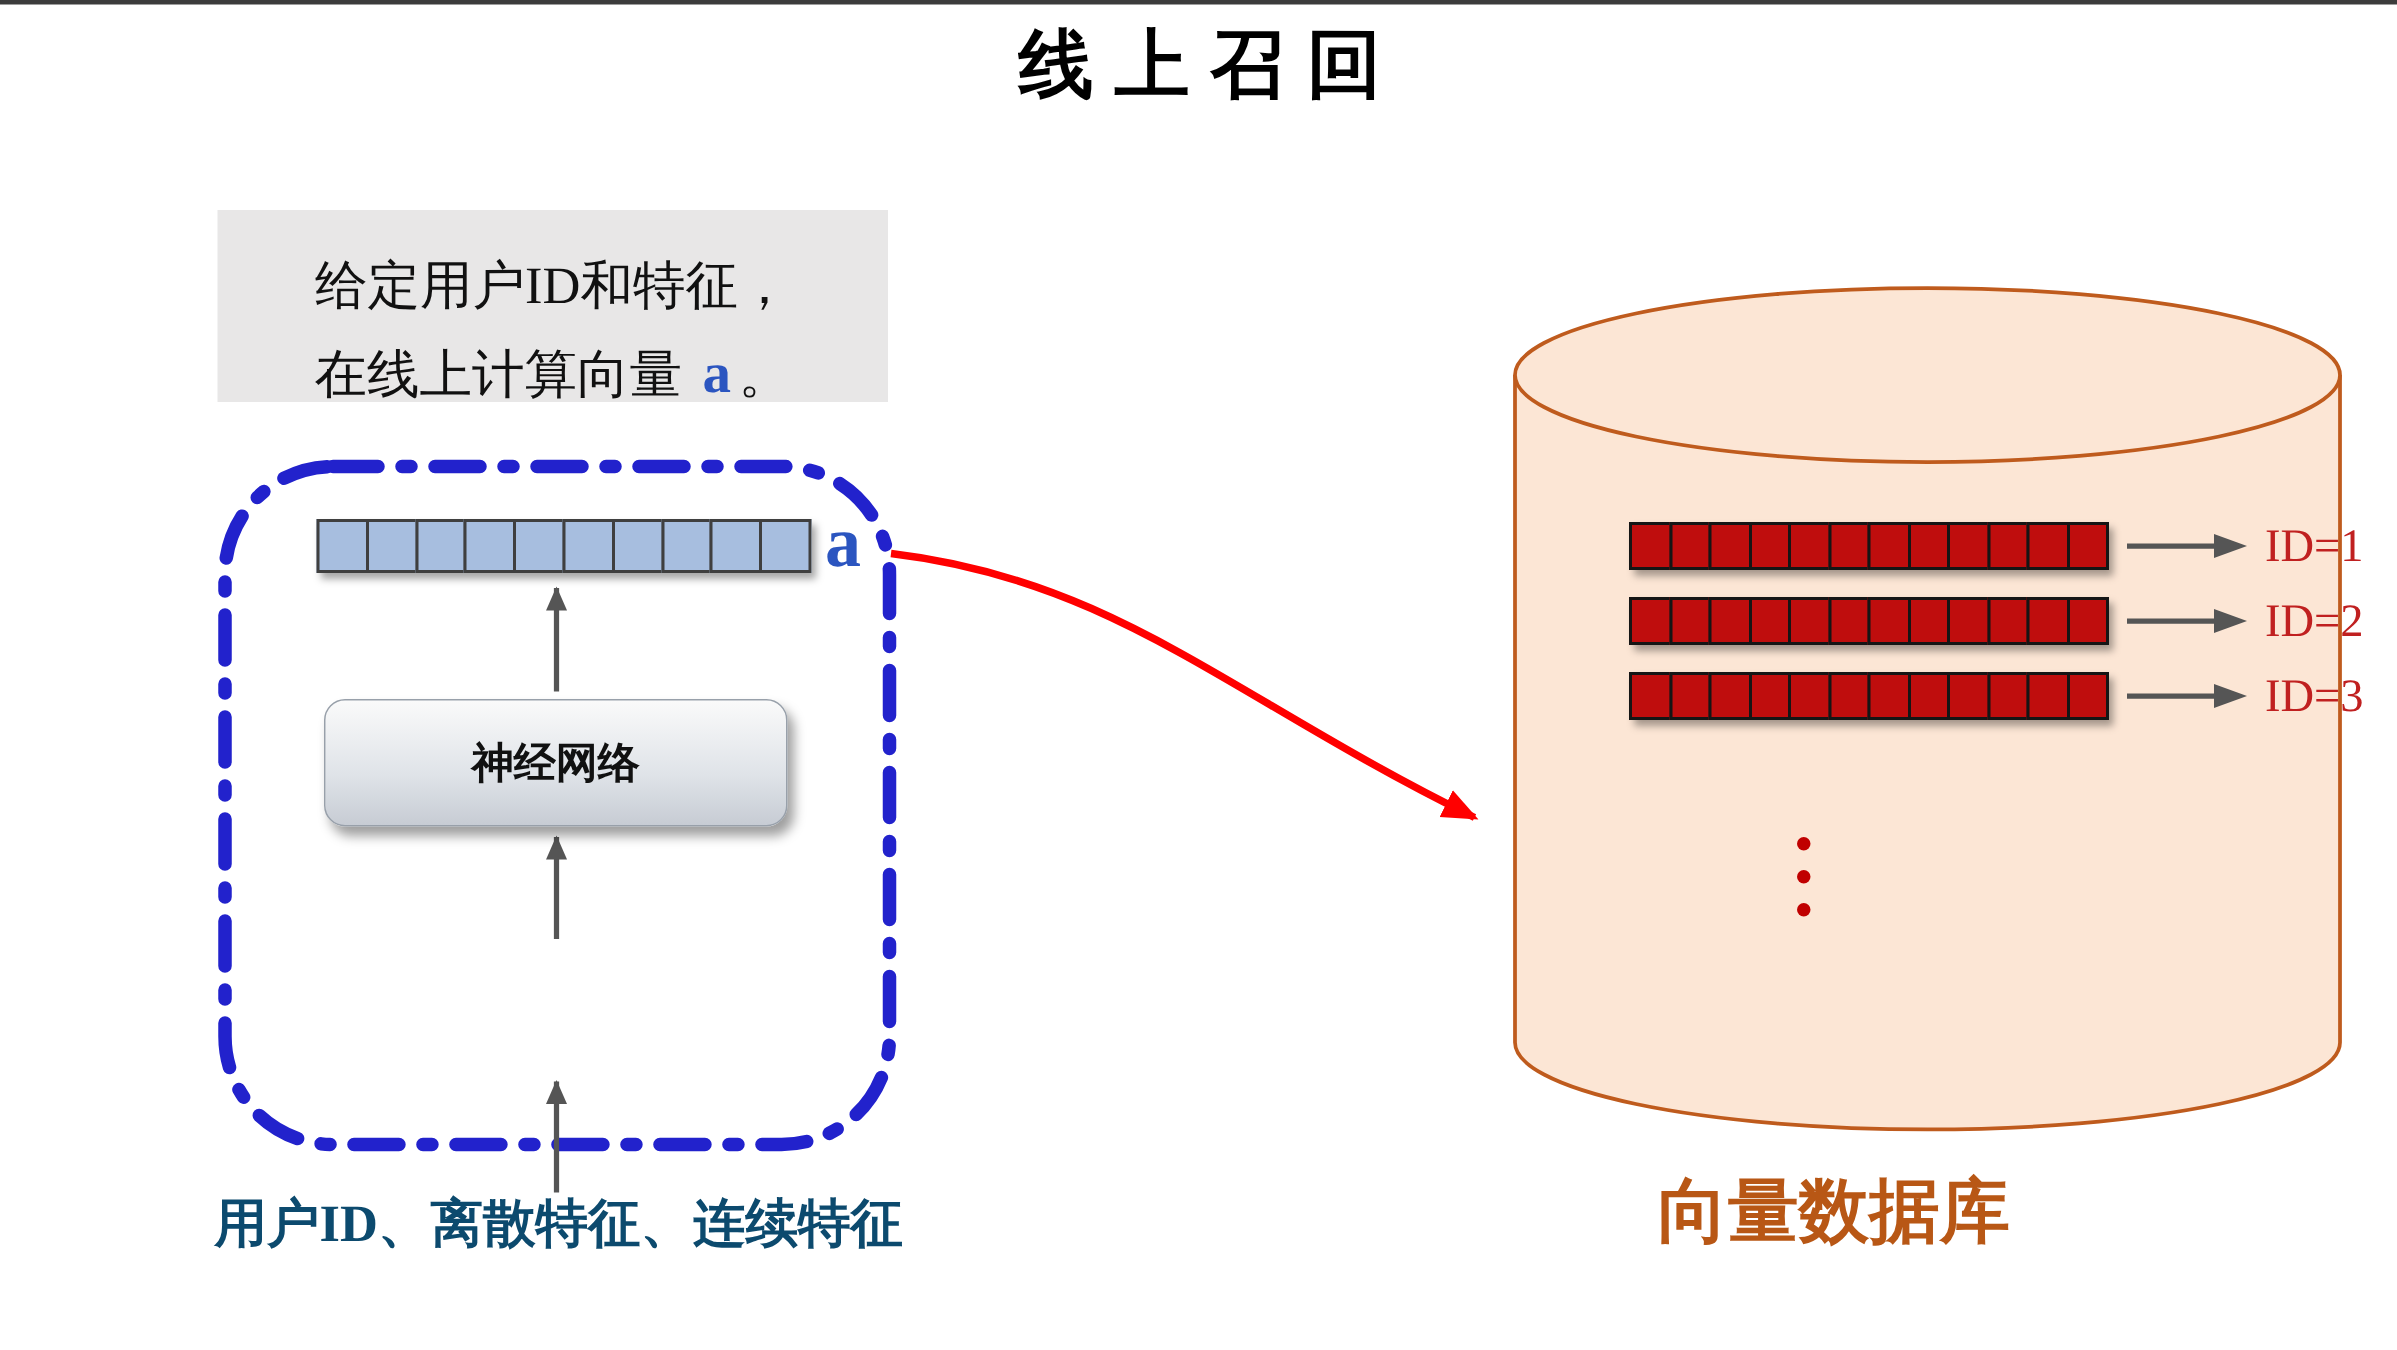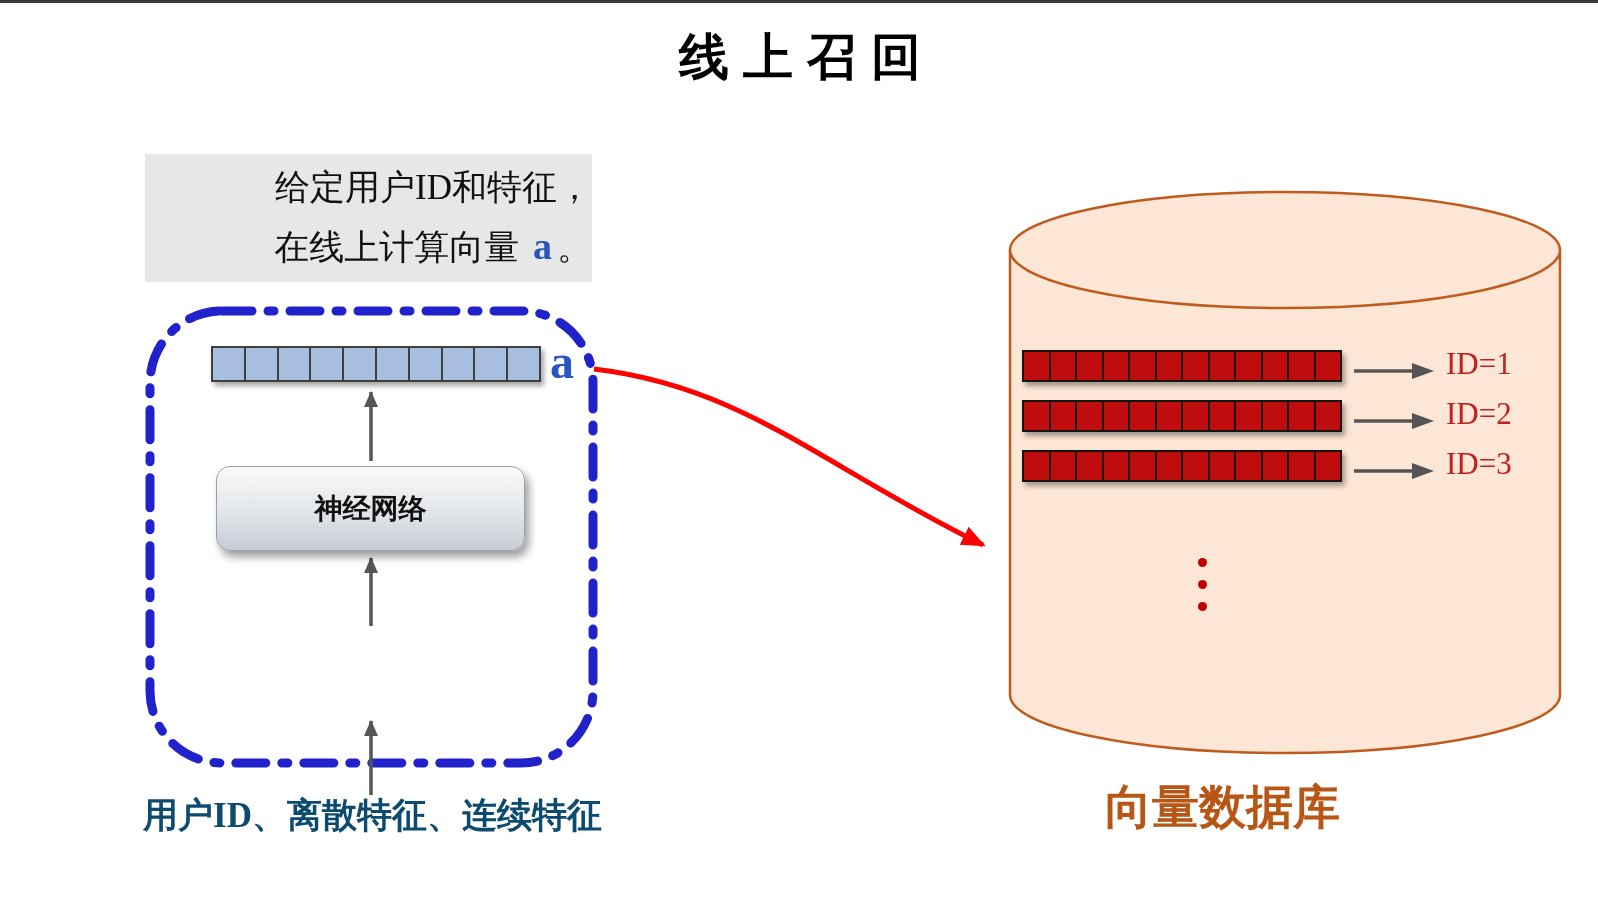--- a/index.html
+++ b/index.html
@@ -1,25 +1,25 @@
 <!DOCTYPE html>
 <html><head>
 <meta charset="utf-8">
 <style>
   * { margin: 0; padding: 0; box-sizing: border-box; }
   body { background: #ffffff; font-family: "Liberation Serif", "DejaVu Serif", serif; }
   .canvas { position: relative; width: 1598px; height: 900px; background: #ffffff; overflow: hidden; }
   .top-line { position: absolute; top: 0; left: 0; width: 100%; height: 3px; background: #3c3c3c; }
 
-  .title { position: absolute; top: 24px; left: 0; width: 100%; text-align: center;
+  .title { position: absolute; top: 10px; left: 0; width: 100%; text-align: center;
            font-size: 50px; font-weight: bold; letter-spacing: 14px; color: #000; padding-left: 16px; }
 
-  .note { position: absolute; left: 145px; top: 154px; width: 447px; height: 128px;
-          background: #e8e7e7; font-size: 35px; line-height: 1.6; text-align: right;
-          padding-top: 6px; color: #111; }
+  .note { position: absolute; left: 145px; top: 140px; width: 447px; height: 128px;
+          background: #e8e7e7; font-size: 35px; line-height: 1.6; text-align: center;
+          padding-top: 23px; color: #111; }
   .inline-a { color: #2b55c0; font-weight: bold; padding: 0 5px; font-size: 38px; }
 
   .vector { display: flex; box-shadow: 3px 4px 5px rgba(0,0,0,0.35); }
   .vector > div { flex: 1; border: 2px solid #3f3f3f; }
   .vector > div + div { margin-left: -2px; }
 
   .user-vector { position: absolute; left: 211px; top: 346px; width: 330px; height: 36px; z-index: 2; }
   .user-vector > div { background: #a7bedf; border-color: #3f3f3f; }
 
   .a-label { position: absolute; left: 550px; top: 334px; font-size: 48px; font-weight: bold;
@@ -29,21 +29,21 @@
               background: linear-gradient(180deg, #fafafa, #dfe3e8 60%, #c7ccd4);
               border: 1px solid #98a0aa; box-shadow: 4px 6px 8px rgba(0,0,0,0.38);
               display: flex; align-items: center; justify-content: center;
               font-size: 28px; font-weight: bold; color: #111; z-index: 2; }
   .nn-box { top: 466px; }
   .feat-box { top: 631px; }
 
   .input-label { position: absolute; left: 100px; top: 792px; width: 545px; text-align: center;
                  font-size: 35px; font-weight: bold; color: #0c4a6e; z-index: 2; }
 
-  .db-row { position: absolute; left: 1022px; display: flex; align-items: flex-end; gap: 10px; z-index: 3; }
+  .db-row { position: absolute; left: 1086px; display: flex; align-items: center; gap: 10px; z-index: 3; }
   .db-vector { width: 320px; height: 32px; }
   .db-vector > div { background: #bf0d0d; border-color: #151515; }
   .id-label { font-size: 31px; color: #c02020; }
 
   .dots { position: absolute; left: 1198px; top: 558px; display: flex; flex-direction: column;
           gap: 13px; z-index: 3; }
   .dots span { width: 9px; height: 9px; border-radius: 50%; background: #c00000; }
 
   .db-title { position: absolute; left: 1105px; top: 776px; width: 390px; text-align: left;
               font-size: 47px; font-weight: bold; color: #b85715; z-index: 3; }

